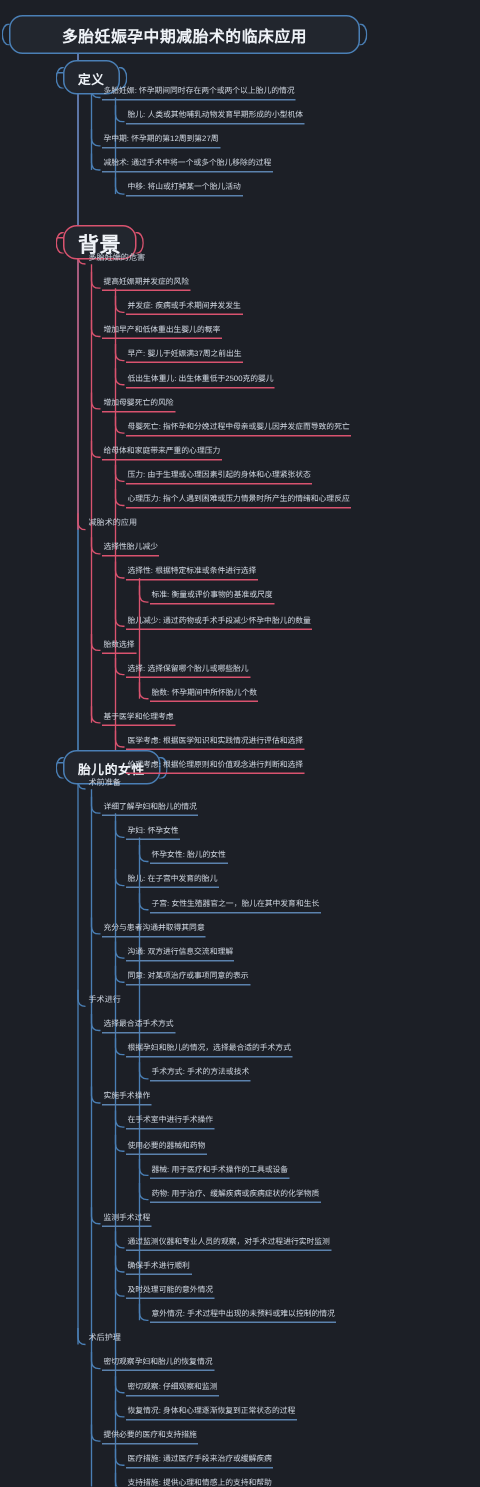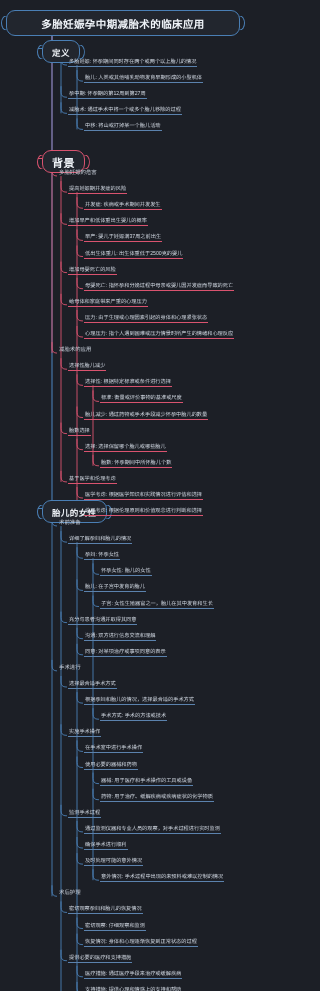--- a/index.html
+++ b/index.html
@@ -26,21 +26,21 @@
   .cap::before,.cap::after{
     content:"";position:absolute;top:50%;width:8px;height:13px;
     border:1.2px solid #4a7fb5;border-radius:50%;
     transform:translateY(-50%);
   }
   .cap::before{left:-5px;border-right-color:transparent;clip-path:polygon(0 0,55% 0,55% 100%,0 100%);}
   .cap::after{right:-5px;border-left-color:transparent;clip-path:polygon(45% 0,100% 0,100% 100%,45% 100%);}
 
   .cap.root{font-size:10.5px;height:20px;padding:2px 11px;}
   .cap.b1{font-size:8.5px;}
-  .cap.b2{font-size:11px;border-color:#d9536f;}
+  .cap.b2{font-size:14px;border-color:#d9536f;}
   .cap.b2::before,.cap.b2::after{border-color:#d9536f;border-right-color:transparent;}
   .cap.b2::after{border-left-color:transparent;border-right-color:#d9536f;}
 
   
   .leaf{
     font-size:5.2px;line-height:8px;
     padding:0 1px 1px 1px;
     border-bottom:0.9px solid #5b82ad;
     color:#cfd6e0;
   }

